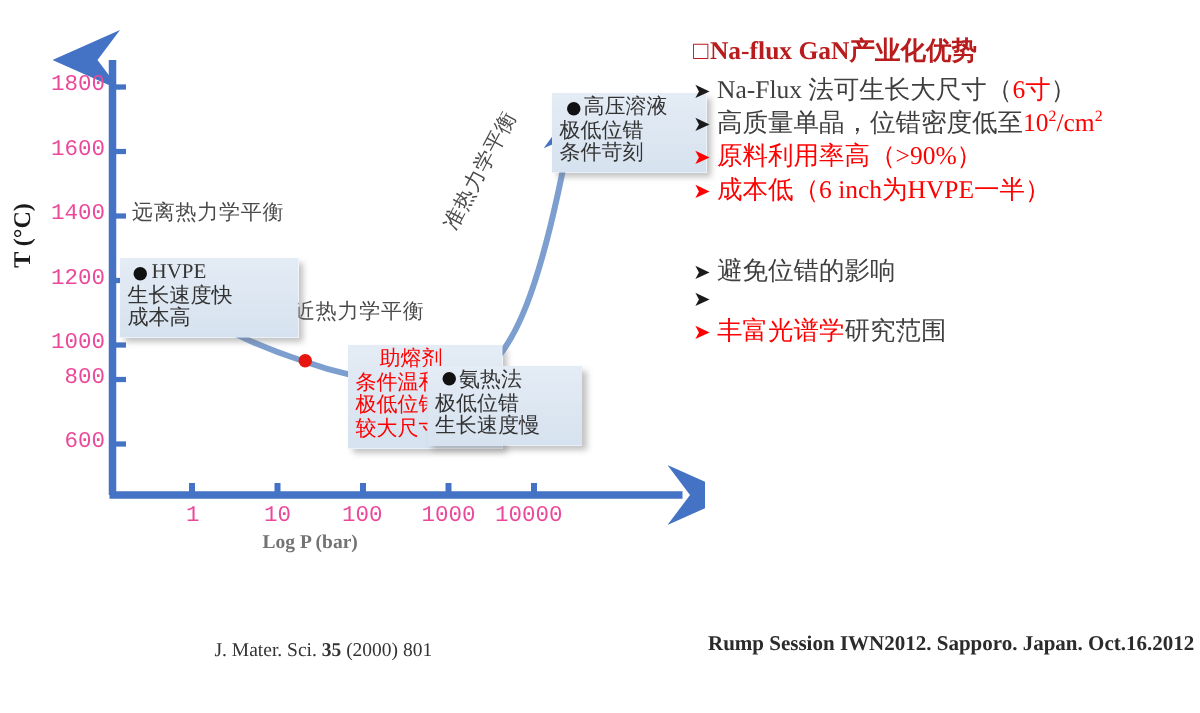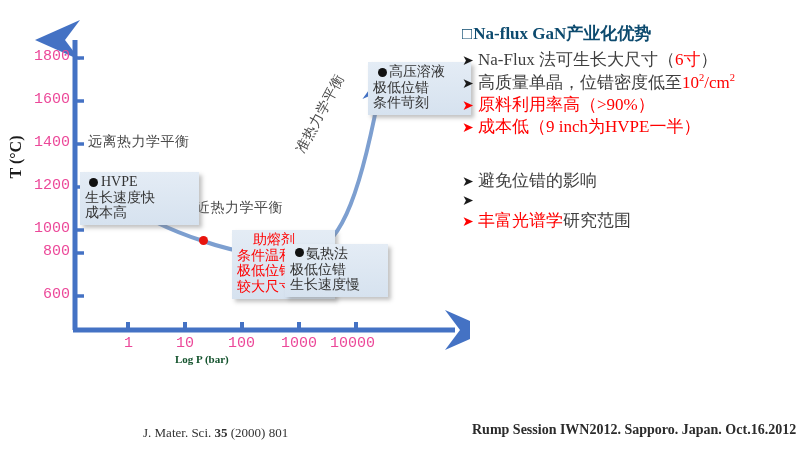--- a/index.html
+++ b/index.html
@@ -43,23 +43,23 @@
     transform: rotate(-90deg);
     font-size: 16px;
     font-weight: bold;
     color: #1a1a1a;
     font-family: "Liberation Serif", "DejaVu Serif", serif;
   }
   #xlabel-title {
     position: absolute;
     left: 175px;
     top: 353px;
-    font-size: 11px;
+    font-size: 13px;
     font-weight: bold;
-    color: #14532d;
+    color: #737373;
     white-space: nowrap;
     text-align: center;
   }
 
   
   .regime-label {
     position: absolute;
     font-size: 14px;
     color: #4a4a4a;
     white-space: nowrap;
@@ -99,21 +99,21 @@
 
   
   #panel {
     position: absolute;
     left: 462px; top: 22px;
     width: 336px;
   }
   .panel-head {
     font-size: 17px;
     font-weight: bold;
-    color: #0c4a6e;
+    color: #b91c1c;
     margin: 0 0 4px 0;
     white-space: nowrap;
   }
   .panel-head .sq { margin-right: 1px; }
   .bullets { margin: 0; padding: 0; list-style: none; }
   .bullets li {
     font-size: 17px;
     line-height: 1.30;
     color: #3f3f3f;
     white-space: nowrap;
@@ -266,21 +266,21 @@
       <li>
         <span class="arrow-marker">➤</span>
         <span><span>高质量单晶，位错密度低至</span><span class="em-red">10<sup>2</sup>/cm<sup>2</sup></span></span>
       </li>
       <li class="red">
         <span class="arrow-marker">➤</span>
         <span>原料利用率高（&gt;90%）</span>
       </li>
       <li class="red">
         <span class="arrow-marker">➤</span>
-        <span>成本低（9 inch为HVPE一半）</span>
+        <span>成本低（6 inch为HVPE一半）</span>
       </li>
     </ul>
 
     <div id="panel-gap"></div>
 
 
     <ul class="bullets" style="margin-top:6px;">
       <li>
         <span class="arrow-marker">➤</span>
         <span>避免位错的影响</span>

